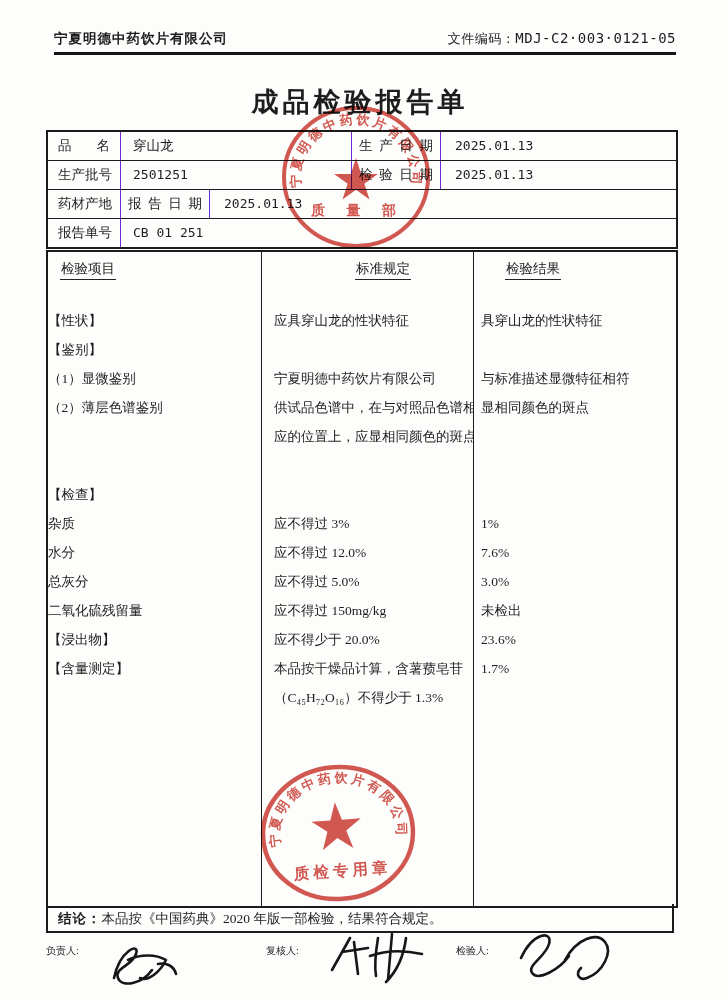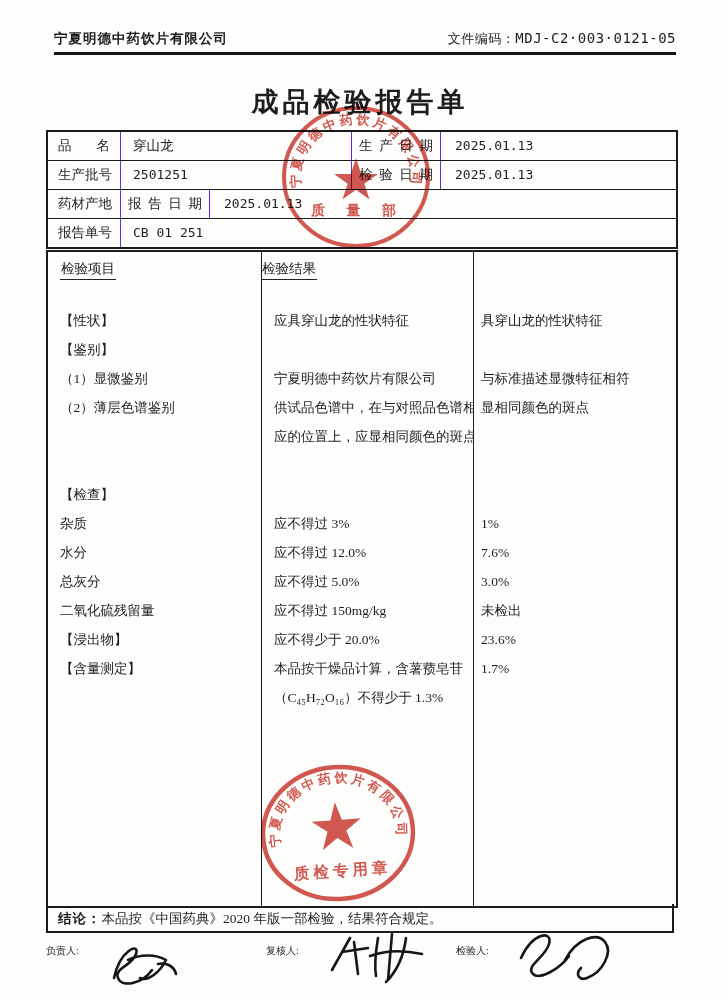--- a/index.html
+++ b/index.html
@@ -29,28 +29,28 @@
   .w-v1{width:218px;padding-left:12px;}
   .w-l2{width:74px;padding:0 7px;}
   .w-v2{flex:1;padding-left:14px;}
   .w-span{flex:1;padding-left:12px;border-right:none;}
   .mono{font-family:"DejaVu Sans Mono",monospace;font-size:13px;}
   
   .main{left:46px;top:250px;width:628px;height:654px;border:2px solid #1b1b1b;}
   .vd{position:absolute;top:0;bottom:0;width:1px;background:#1b1b1b;}
   .vd1{left:213px;}
   .vd2{left:425px;}
-  .mh{position:absolute;top:8px;left:0;right:0;display:flex;line-height:18px;}
+  .mh{position:absolute;top:8px;left:0;right:0;display:flex;line-height:18px;gap:16px;}
   .mh .h1{width:213px;padding-left:12px;box-sizing:border-box;}
   .mh .h2{width:212px;text-align:center;}
   .mh .h3{flex:1;}
   .mh span{border-bottom:1px solid #222;padding:0 1px 3px 1px;}
   .rows{position:absolute;top:54px;left:0;right:0;}
   .trow{display:flex;height:29px;line-height:29px;white-space:nowrap;}
-  .trow .c1{width:213px;padding-left:12px;box-sizing:border-box;overflow:hidden;}
+  .trow .c1{width:213px;box-sizing:border-box;overflow:hidden;}
   .trow .c2{width:212px;padding-left:13px;box-sizing:border-box;overflow:hidden;}
   .trow .c3{flex:1;padding-left:8px;overflow:hidden;}
   
   .conclusion{left:46px;top:904px;width:628px;height:29px;line-height:29px;
               border:2px solid #1b1b1b;border-top:none;box-sizing:border-box;
               padding-left:10px;white-space:nowrap;}
   .conclusion b{letter-spacing:1px;}
   
   .signer{top:944px;font-weight:400;font-size:10px;text-align:center;}
   .s1{left:46px;} .s2{left:266px;} .s3{left:456px;}
@@ -99,20 +99,21 @@
     <div class="ic lab w-l1">报告单号</div>
     <div class="ic w-span mono">CB 01 251</div>
   </div>
 </div>
 
 <div class="abs main">
   <div class="vd vd1"></div>
   <div class="vd vd2"></div>
   <div class="mh">
     <div class="h1"><span>检验项目</span></div>
+    <div class="h2"><span>标准规定</span></div>
     <div class="h3"><span>检验结果</span></div>
   </div>
   <div class="rows">
     <div class="trow">
         <div class="c1">【性状】</div>
         <div class="c2">应具穿山龙的性状特征</div>
         <div class="c3">具穿山龙的性状特征</div>
       </div>
     <div class="trow">
         <div class="c1">【鉴别】</div>

